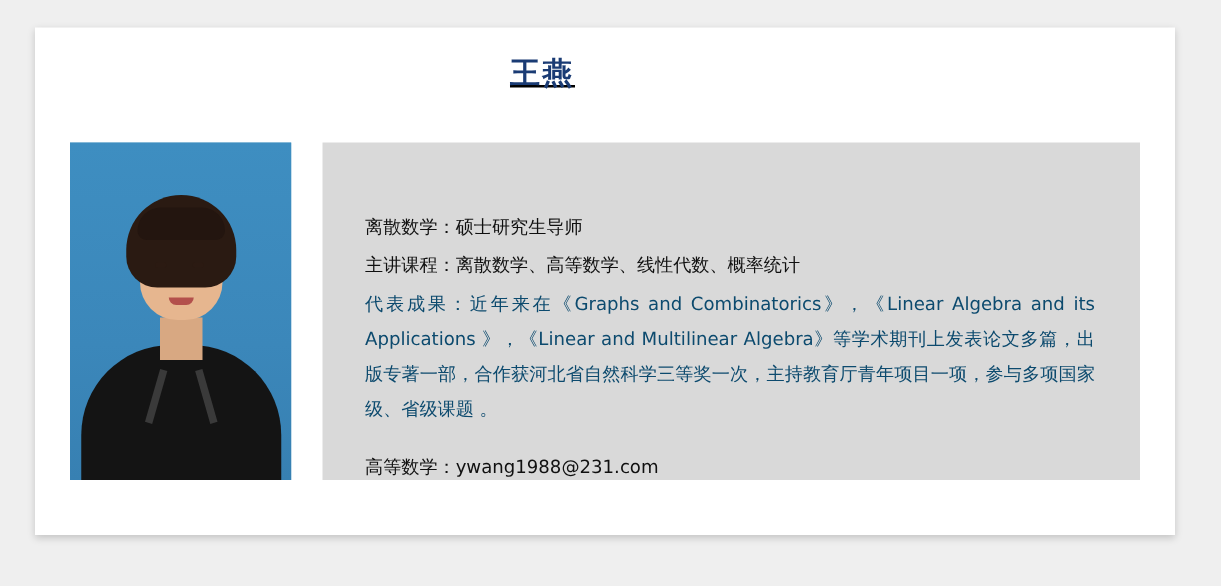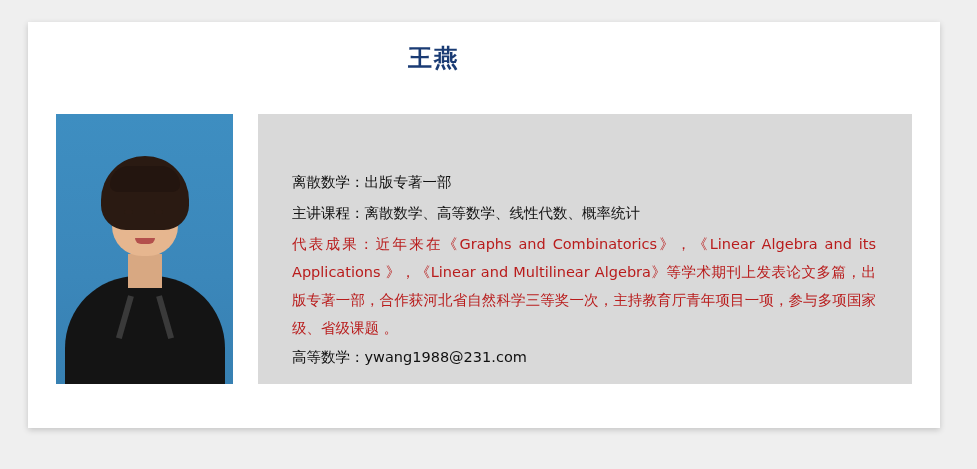--- a/index.html
+++ b/index.html
@@ -39,20 +39,21 @@
   }
   .header {
     position: absolute;
     left: 0;
     top: 0;
     width: 828px;
     height: 72px;
     display: flex;
     align-items: center;
     justify-content: center;
+    text-decoration: underline;
   }
   .name {
     font-family: "DejaVu Sans", "Liberation Sans", sans-serif;
     font-size: 24px;
     font-weight: bold;
     color: #1a3b74;
     letter-spacing: 2px;
     margin-right: 16px;
   }
   .titles {
@@ -182,25 +183,25 @@
   .info-line {
     font-family: "DejaVu Sans", "Liberation Sans", sans-serif;
     font-size: 14.5px;
     color: #101010;
     line-height: 28px;
     margin-bottom: 3px;
   }
   .info-para {
     font-family: "DejaVu Sans", "Liberation Sans", sans-serif;
     font-size: 14.5px;
-    color: #b91c1c;
+    color: #0c4a6e;
     line-height: 28px;
     text-align: justify;
     text-indent: 0;
-    margin-bottom: 1px;
+    margin-bottom: 18px;
   }
   .lbl { white-space: nowrap; }
   .email {
     font-family: "DejaVu Sans", "Liberation Sans", sans-serif;
   }
 </style>
 </head>
 <body>
 
 <div class="page">
@@ -225,21 +226,21 @@
         <div class="ph-eye r"></div>
         <div class="ph-mouth"></div>
         <div class="ph-collar-l"></div>
         <div class="ph-collar-r"></div>
       </div>
 
       <div class="info-panel">
         <div class="info-inner">
 
           <div class="info-line">
-            <span class="lbl">离散数学：</span><span>出版专著一部</span>
+            <span class="lbl">离散数学：</span><span>硕士研究生导师</span>
           </div>
 
           <div class="info-line">
             <span class="lbl">主讲课程：</span><span>离散数学、高等数学、线性代数、概率统计</span>
           </div>
 
           <div class="info-para">
             <span class="lbl">代表成果：</span><span>近年来在《Graphs and Combinatorics》，《Linear Algebra and its Applications 》，《Linear and Multilinear Algebra》等学术期刊上发表论文多篇，出版专著一部，合作获河北省自然科学三等奖一次，主持教育厅青年项目一项，参与多项国家级、省级课题 。</span>
           </div>
 

